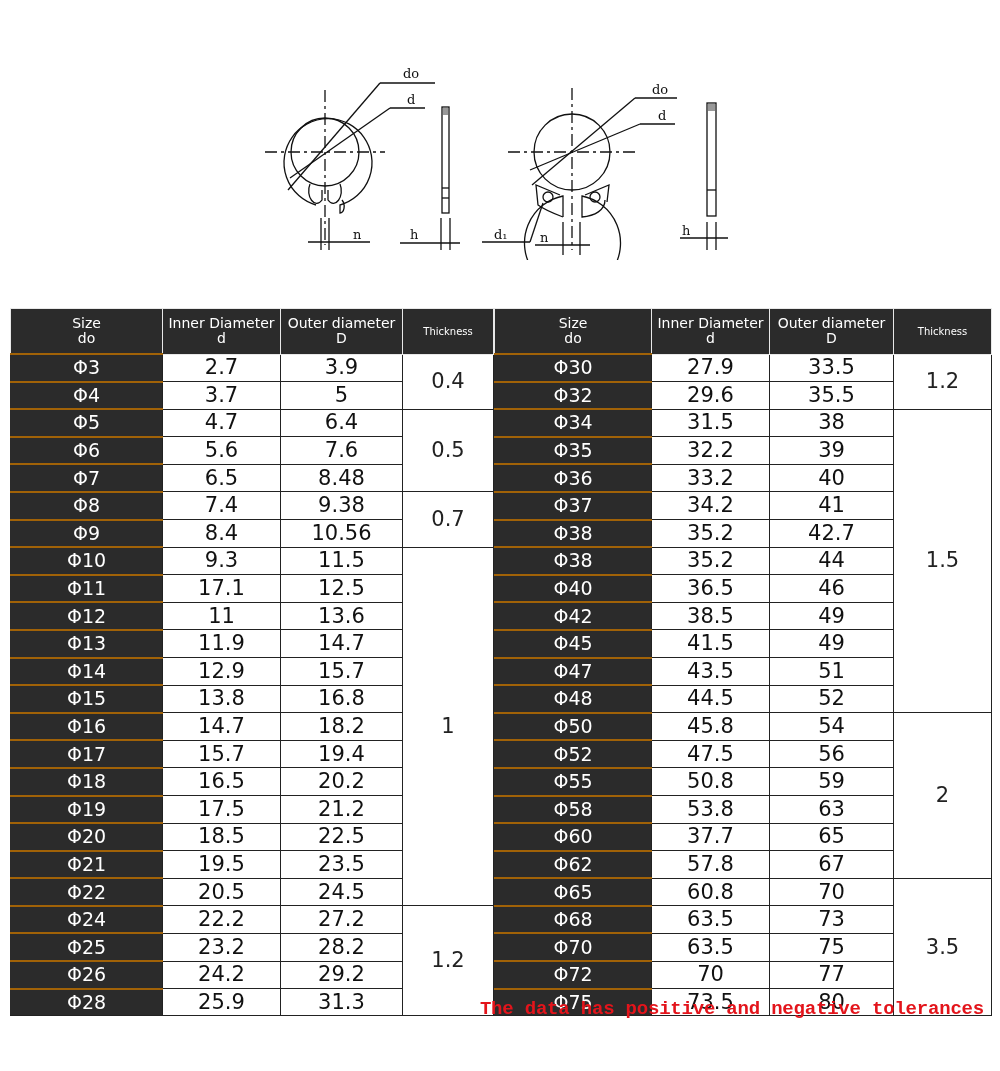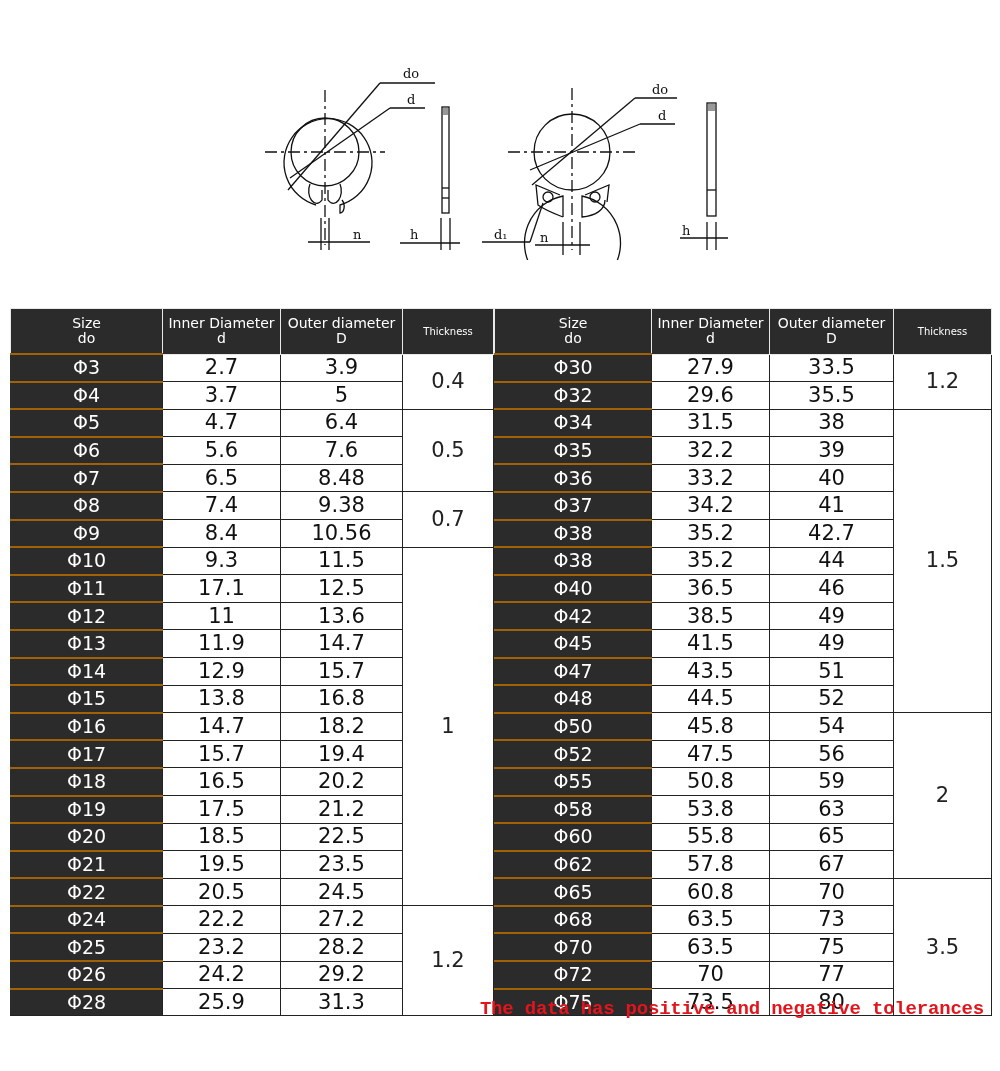--- a/index.html
+++ b/index.html
@@ -330,21 +330,21 @@
           <td class="val">50.8</td>
           <td class="val">59</td>
         </tr>
         <tr>
           <td class="size">Φ58</td>
           <td class="val">53.8</td>
           <td class="val">63</td>
         </tr>
         <tr>
           <td class="size">Φ60</td>
-          <td class="val">55.8</td>
+          <td class="val">37.7</td>
           <td class="val">65</td>
         </tr>
         <tr>
           <td class="size">Φ62</td>
           <td class="val">57.8</td>
           <td class="val">67</td>
         </tr>
         <tr>
           <td class="size">Φ65</td>
           <td class="val">60.8</td>

